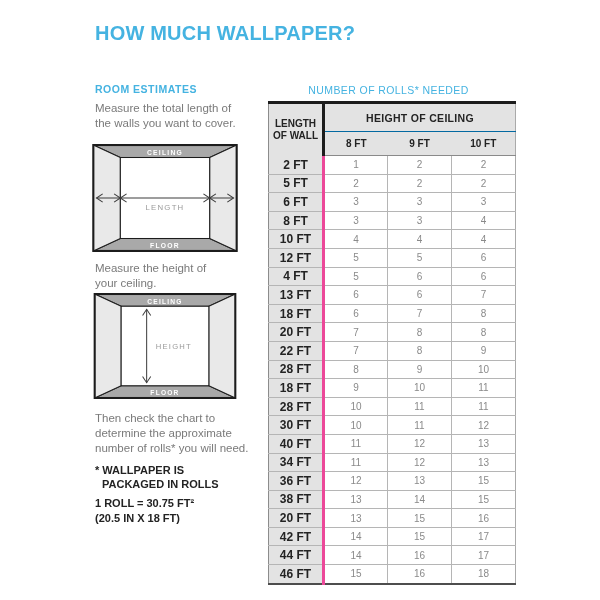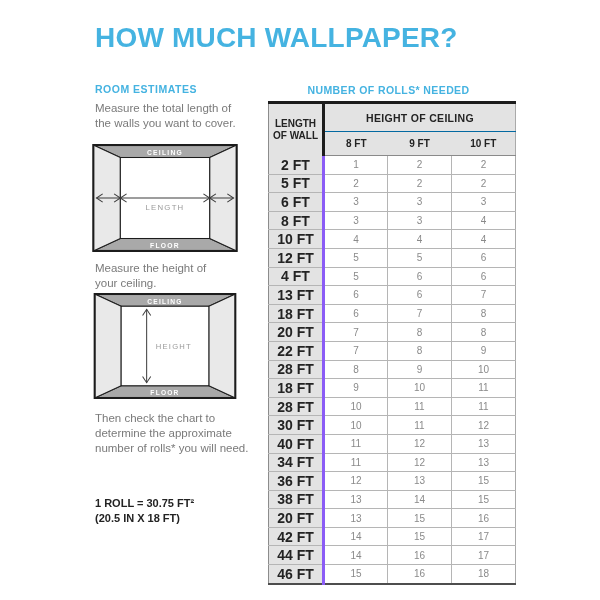--- a/index.html
+++ b/index.html
@@ -2,38 +2,38 @@
 <html><head>
 <meta charset="utf-8">
 <style>
   html,body{margin:0;padding:0;}
   body{
     width:600px;height:600px;background:#ffffff;position:relative;
     font-family:"Liberation Sans", sans-serif;overflow:hidden;
   }
   .abs{position:absolute;}
   .page-title{
-    left:95px;top:22px;font-size:28px;font-weight:bold;color:#45b3e1;letter-spacing:.2px;
+    left:95px;top:22px;font-size:20px;font-weight:bold;color:#45b3e1;letter-spacing:.2px;
   }
   .section-head{
     font-size:10.5px;font-weight:bold;color:#45b3e1;letter-spacing:.5px;
   }
   .body-text{
     font-size:11.5px;color:#7a7a7a;line-height:15px;white-space:pre-line;
   }
   .note-bold{
     font-size:11px;font-weight:bold;color:#232323;line-height:14px;
   }
   .note-indent{padding-left:7px;}
   .roll-info{
     font-size:11px;font-weight:bold;color:#232323;line-height:14.5px;white-space:pre-line;
   }
   .table-title{
     left:262px;top:84px;width:253px;text-align:center;
-    font-size:10.5px;font-weight:bold;color:#45b3e1;letter-spacing:.4px;
+    font-size:10.5px;font-weight:normal;color:#45b3e1;letter-spacing:.4px;
   }
   .rolls-table{
     border-collapse:collapse;table-layout:fixed;width:247px;
     border-top:3px solid #1c1c1c;border-bottom:2px solid #4d4d4d;
     border-left:1px solid #8c8c8c;border-right:1px solid #aaaaaa;
   }
   .rolls-table th,.rolls-table td{padding:0;text-align:center;vertical-align:middle;}
   .col-wall{width:55px;}
   .col-val{width:64px;}
   .th-corner{
@@ -44,22 +44,22 @@
     background:#e3e3e3;height:27px;font-size:10.5px;font-weight:bold;color:#232323;
     letter-spacing:.3px;border-bottom:1px solid #0369a1;
   }
   .th-sub{
     background:#e3e3e3;height:23px;font-size:10px;font-weight:bold;color:#232323;
     border-bottom:1px solid #8a8a8a;
   }
   .rolls-table tbody td{height:17.6px;border-top:1px solid #b5b5b5;}
   .rolls-table tbody tr:first-child td{border-top:none;}
   td.rowhead{
-    background:#e3e3e3;border-right:3px solid #8b5cf6;
-    font-size:14px;font-weight:bold;color:#232323;
+    background:#e3e3e3;border-right:3px solid #ec4899;
+    font-size:12px;font-weight:bold;color:#232323;
   }
   td.val{
     background:#ffffff;font-size:10px;color:#8a8a8a;border-left:1px solid #b5b5b5;
   }
   td.val:first-of-type{border-left:none;}
   .diagram{display:block;}
   .dia-label{fill:#9a9a9a;font-family:"Liberation Sans",sans-serif;font-size:7.5px;letter-spacing:1.2px;}
   .dia-wall-label{fill:#ffffff;font-family:"Liberation Sans",sans-serif;font-size:6.5px;font-weight:bold;letter-spacing:1.2px;}
 </style>
 </head>
@@ -111,20 +111,22 @@
   <text x="70" y="10.5" text-anchor="middle" class="dia-wall-label">CEILING</text>
   <text x="70" y="100" text-anchor="middle" class="dia-wall-label">FLOOR</text>
   <text x="61" y="55" text-anchor="start" class="dia-label">HEIGHT</text>
 </svg>
 
 <div class="abs body-text" style="left:95px;top:411px;">Then check the chart to
 determine the approximate
 number of rolls* you will need.</div>
 
 <div class="abs" style="left:95px;top:463px;">
+  <div class="note-bold">* WALLPAPER IS</div>
+  <div class="note-bold note-indent">PACKAGED IN ROLLS</div>
 </div>
 
 <div class="abs roll-info" style="left:95px;top:496px;">1 ROLL = 30.75 FT²
 (20.5 IN X 18 FT)</div>
 
 <div class="abs table-title">NUMBER OF ROLLS* NEEDED</div>
 
 <table class="abs rolls-table" style="left:268px;top:101px;">
   <colgroup>
     <col class="col-wall">

